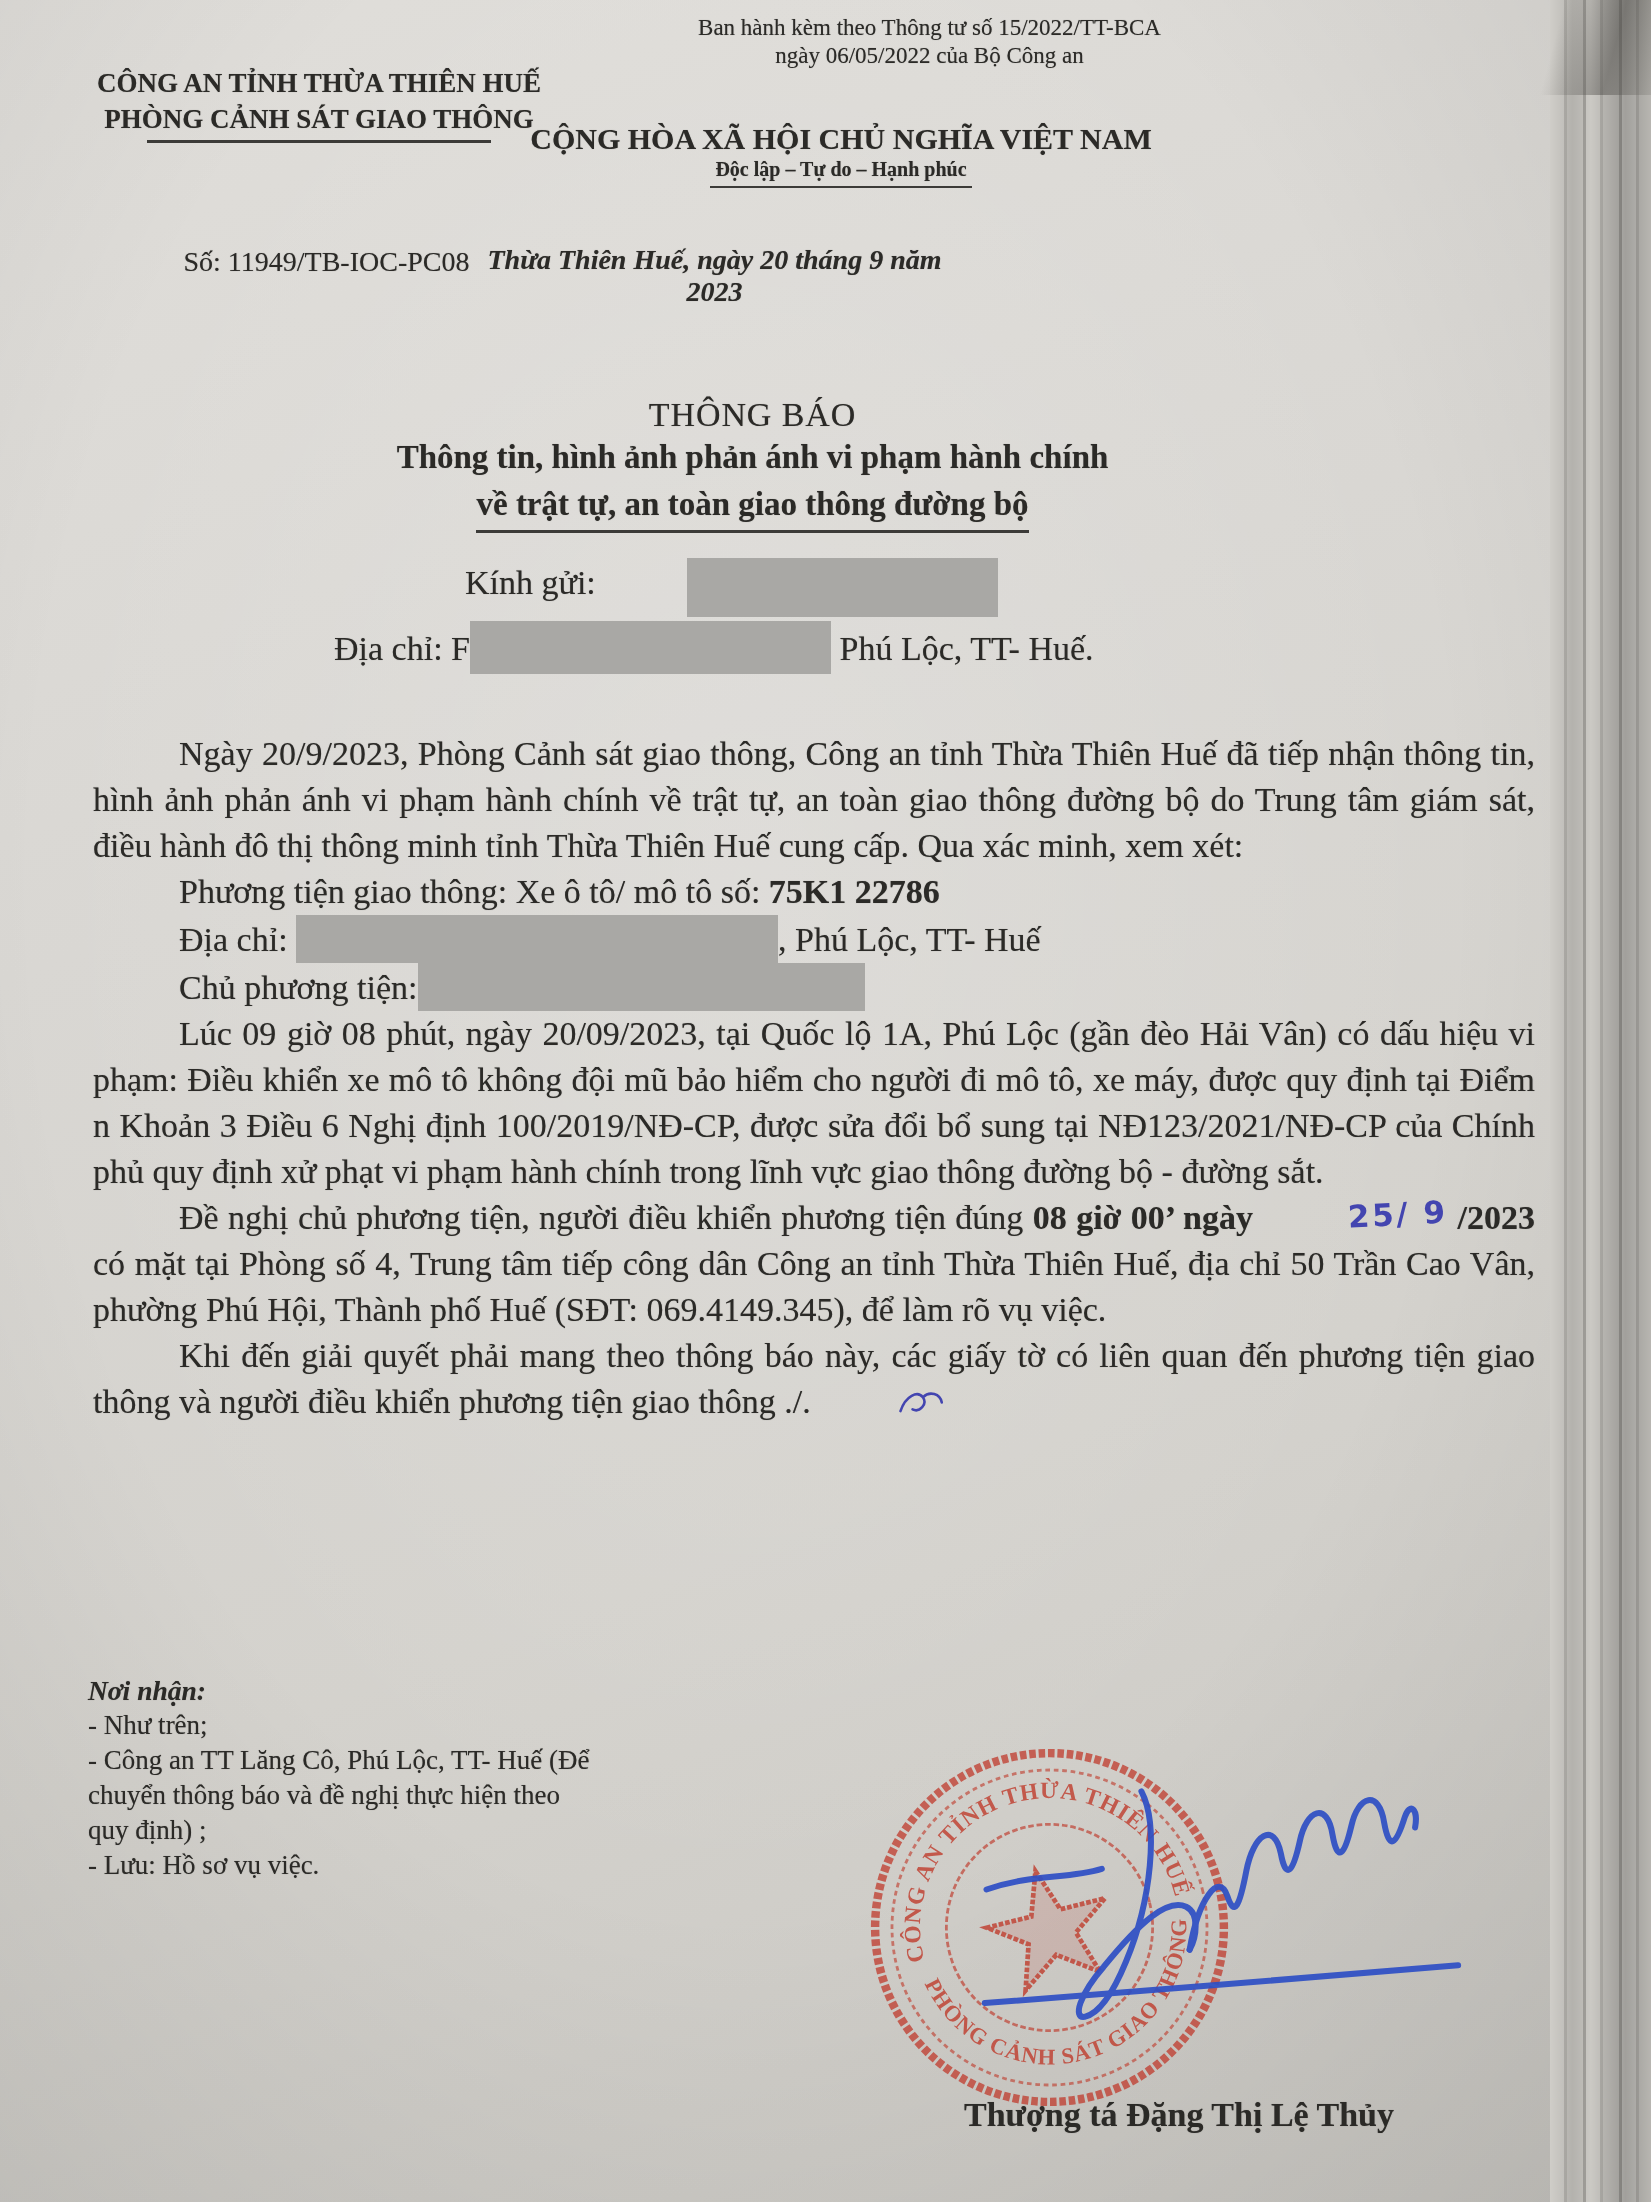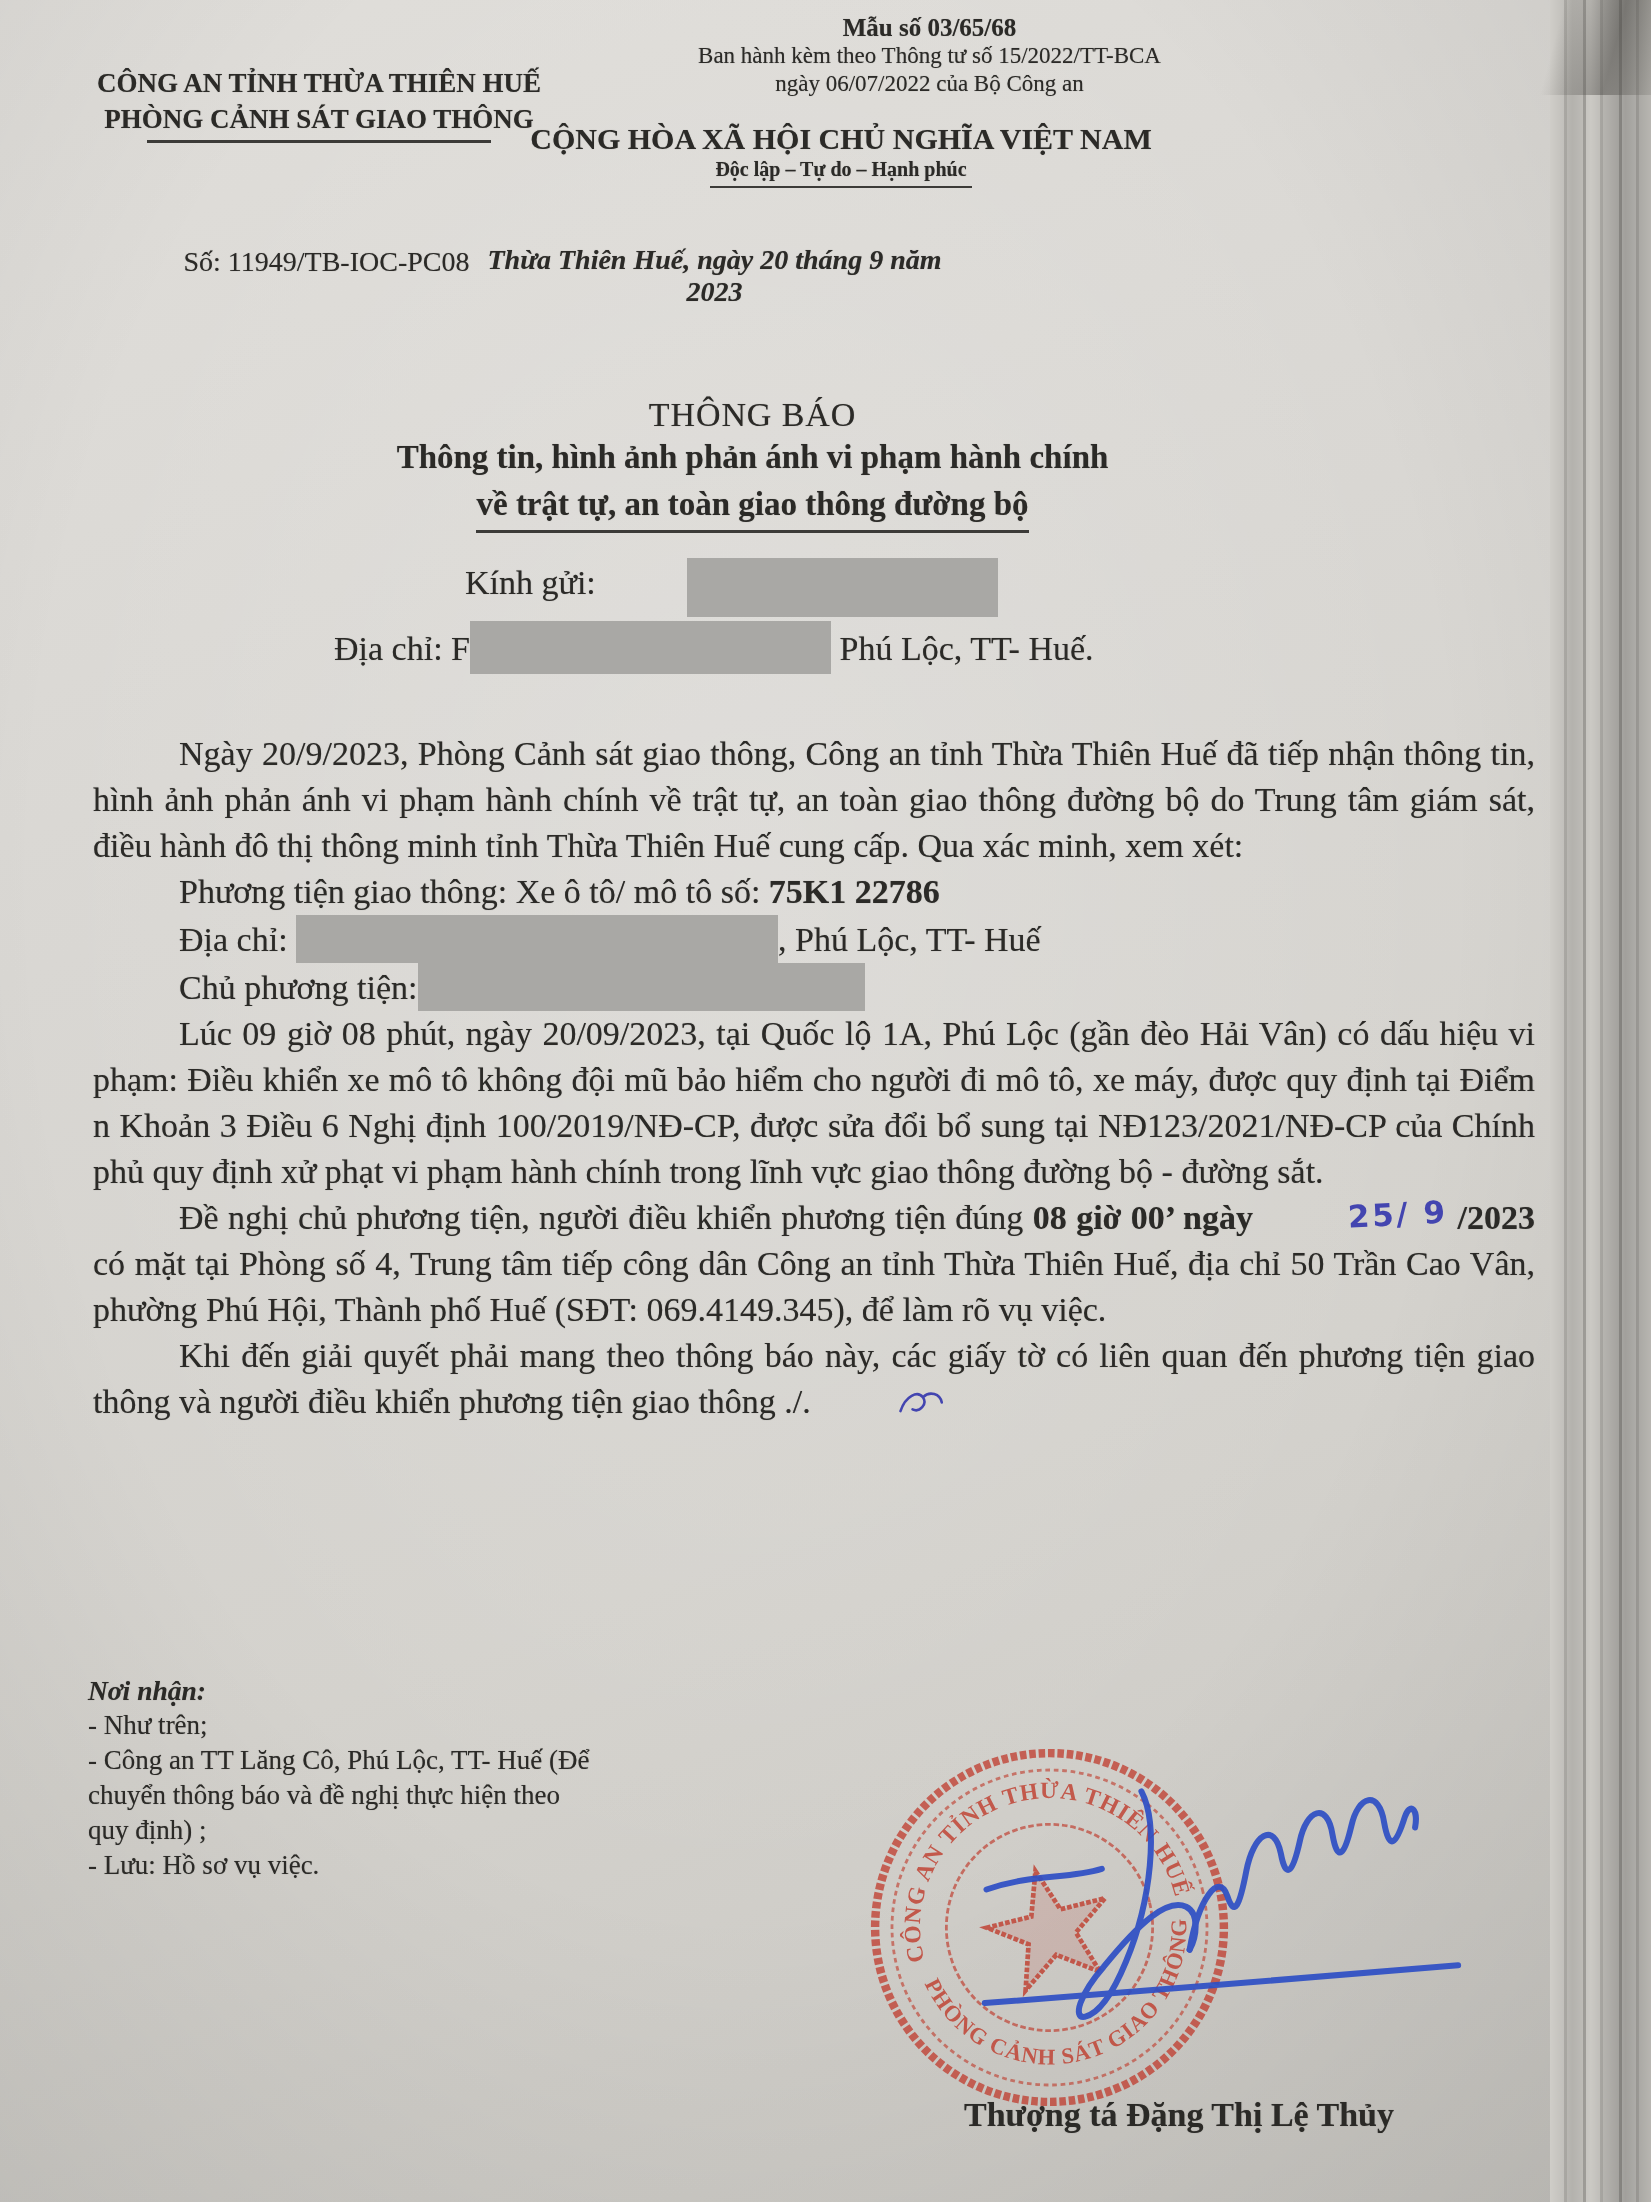--- a/index.html
+++ b/index.html
@@ -54,23 +54,22 @@
   .stamp{left:862px;top:1740px;width:375px;height:375px;transform:rotate(-14deg);opacity:.88;}
   .sig{left:971px;top:1769px;width:525px;height:284px;}
 </style>
 </head>
 <body>
 
 <div class="page">
   <div class="vignette"></div>
 
   <div class="abs form-note ctr txt">
-    <div class="l1">Mẫu số 03/65/68</div>
     <div>Ban hành kèm theo Thông tư số 15/2022/TT-BCA</div>
-    <div>ngày 06/07/2022 của Bộ Công an</div>
+    <div>ngày 06/05/2022 của Bộ Công an</div>
   </div>
 
   <div class="abs issuer ctr txt">
     <div>CÔNG AN TỈNH THỪA THIÊN HUẾ</div>
     <div>PHÒNG CẢNH SÁT GIAO THÔNG</div>
     <div class="issuer-rule"></div>
   </div>
   <div class="abs doc-no ctr txt">Số: 11949/TB-IOC-PC08</div>
 
   <div class="abs national ctr txt">

